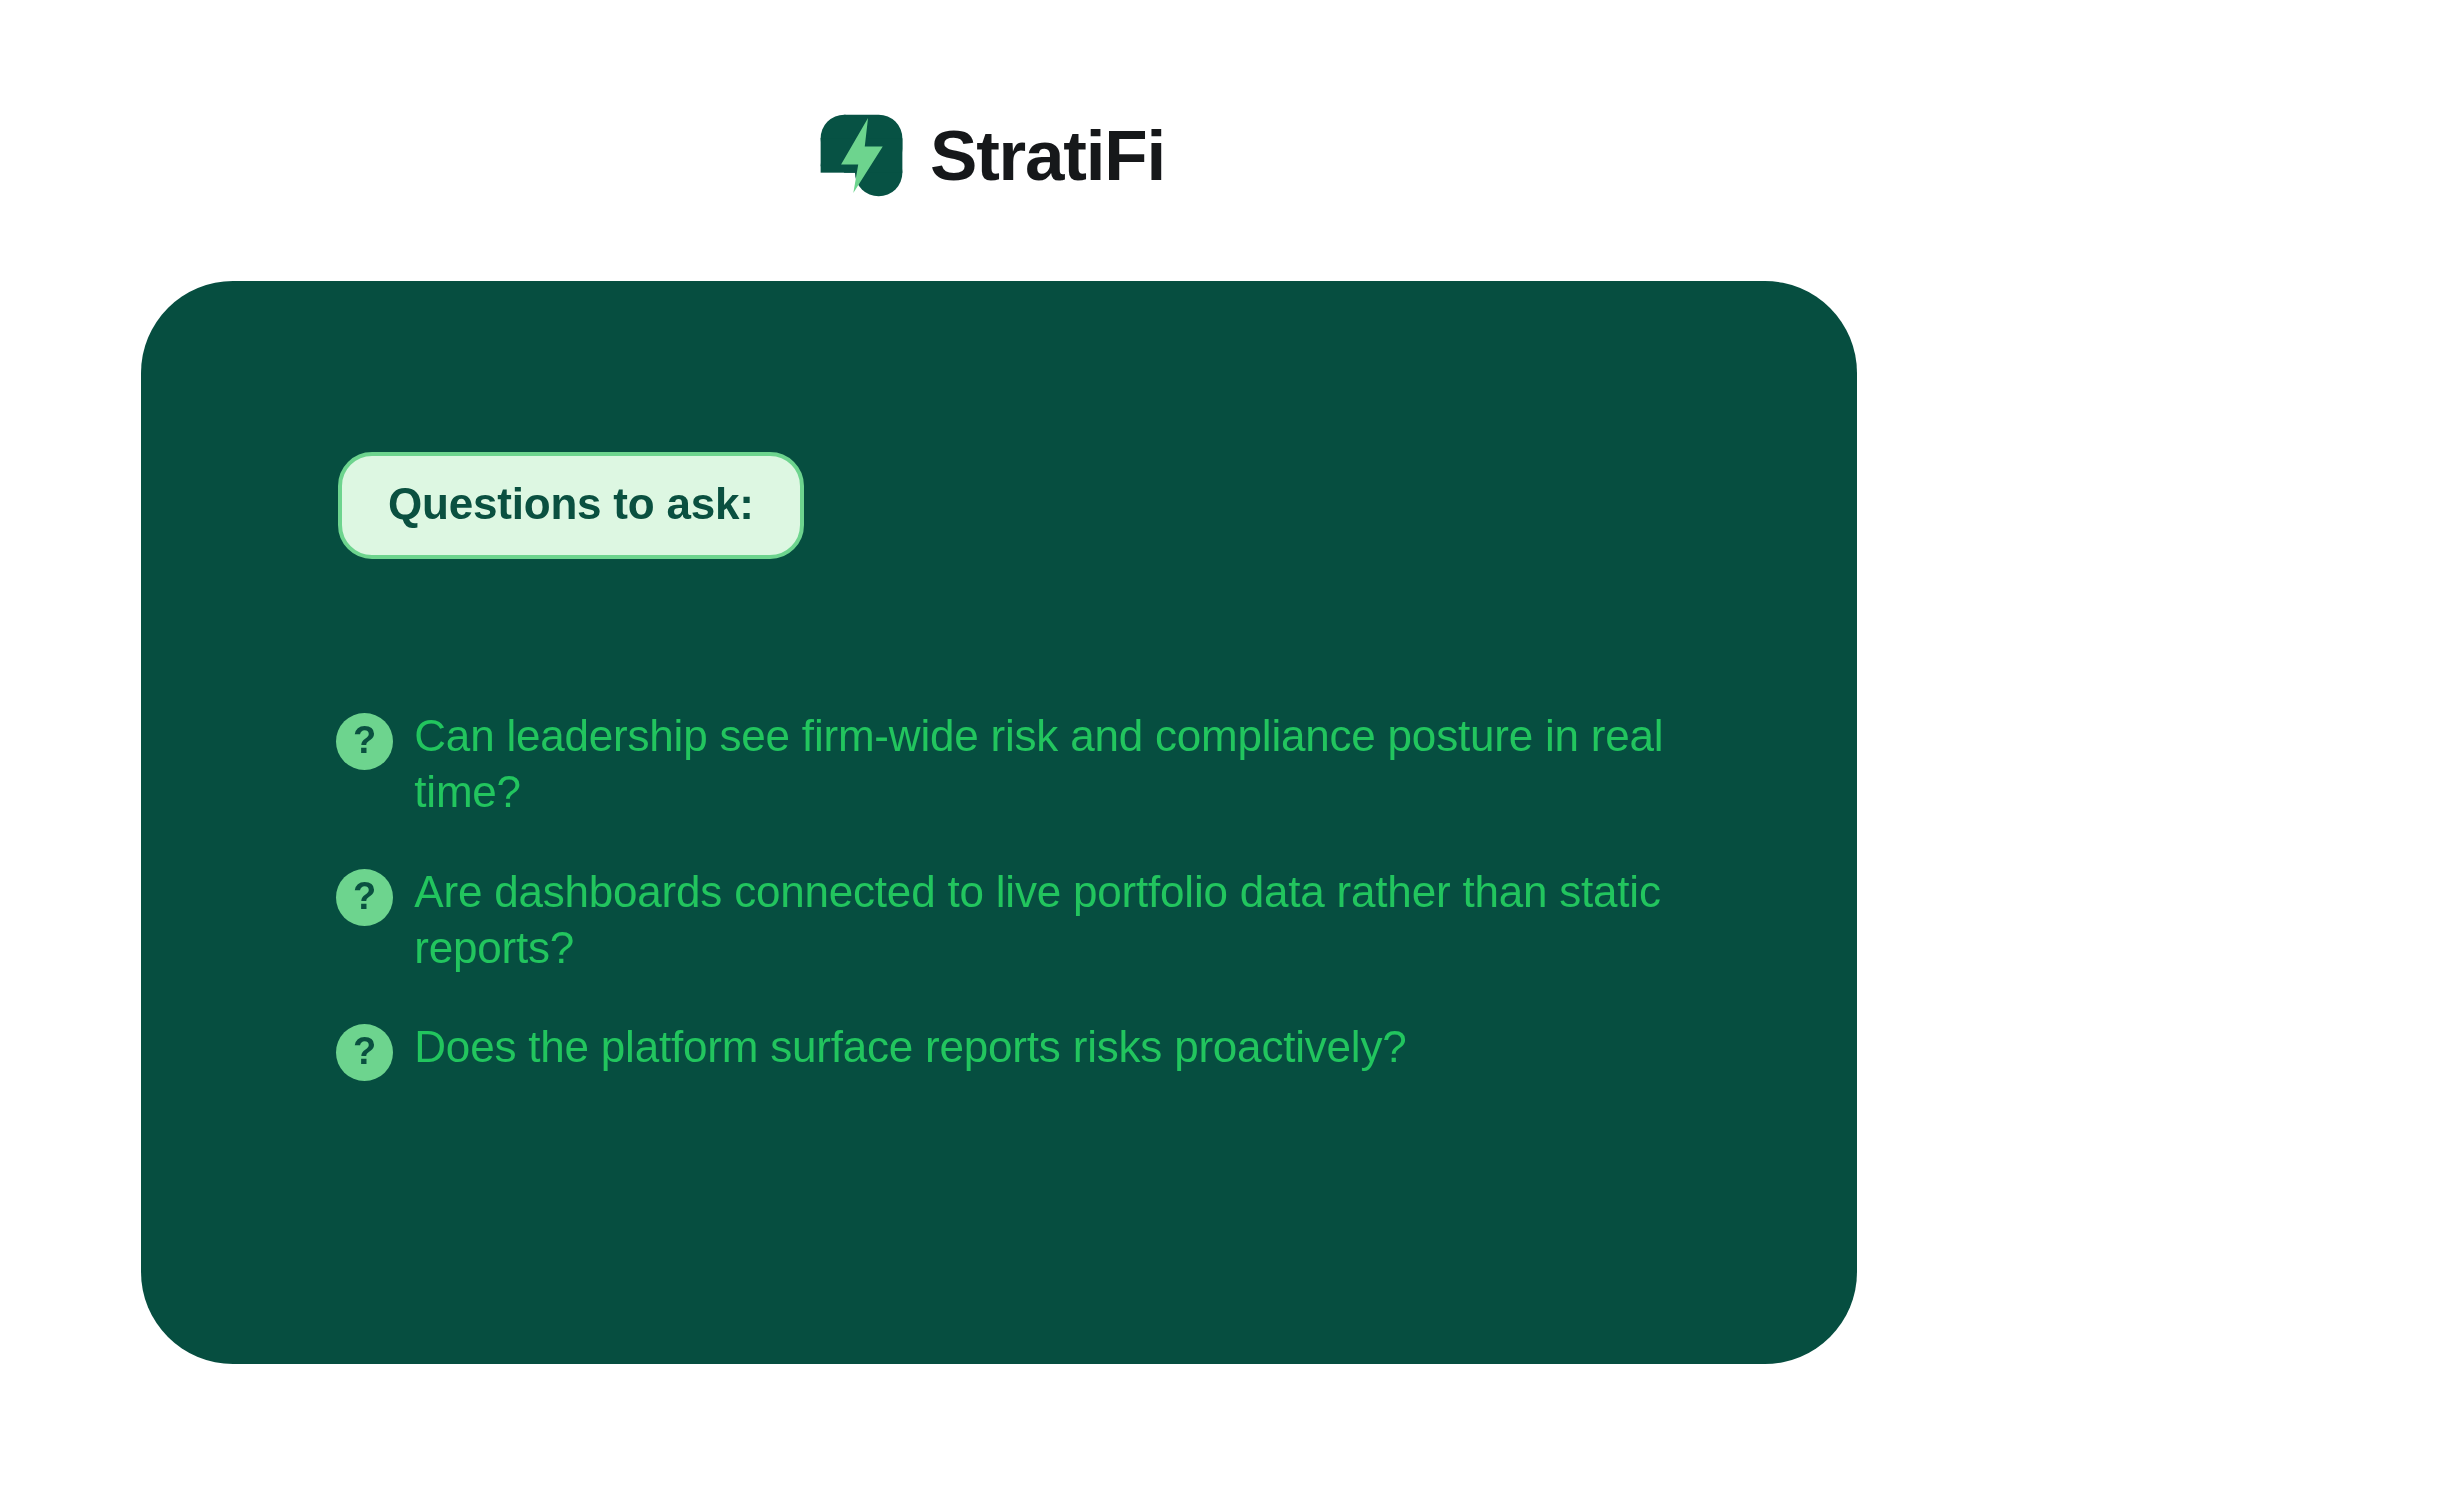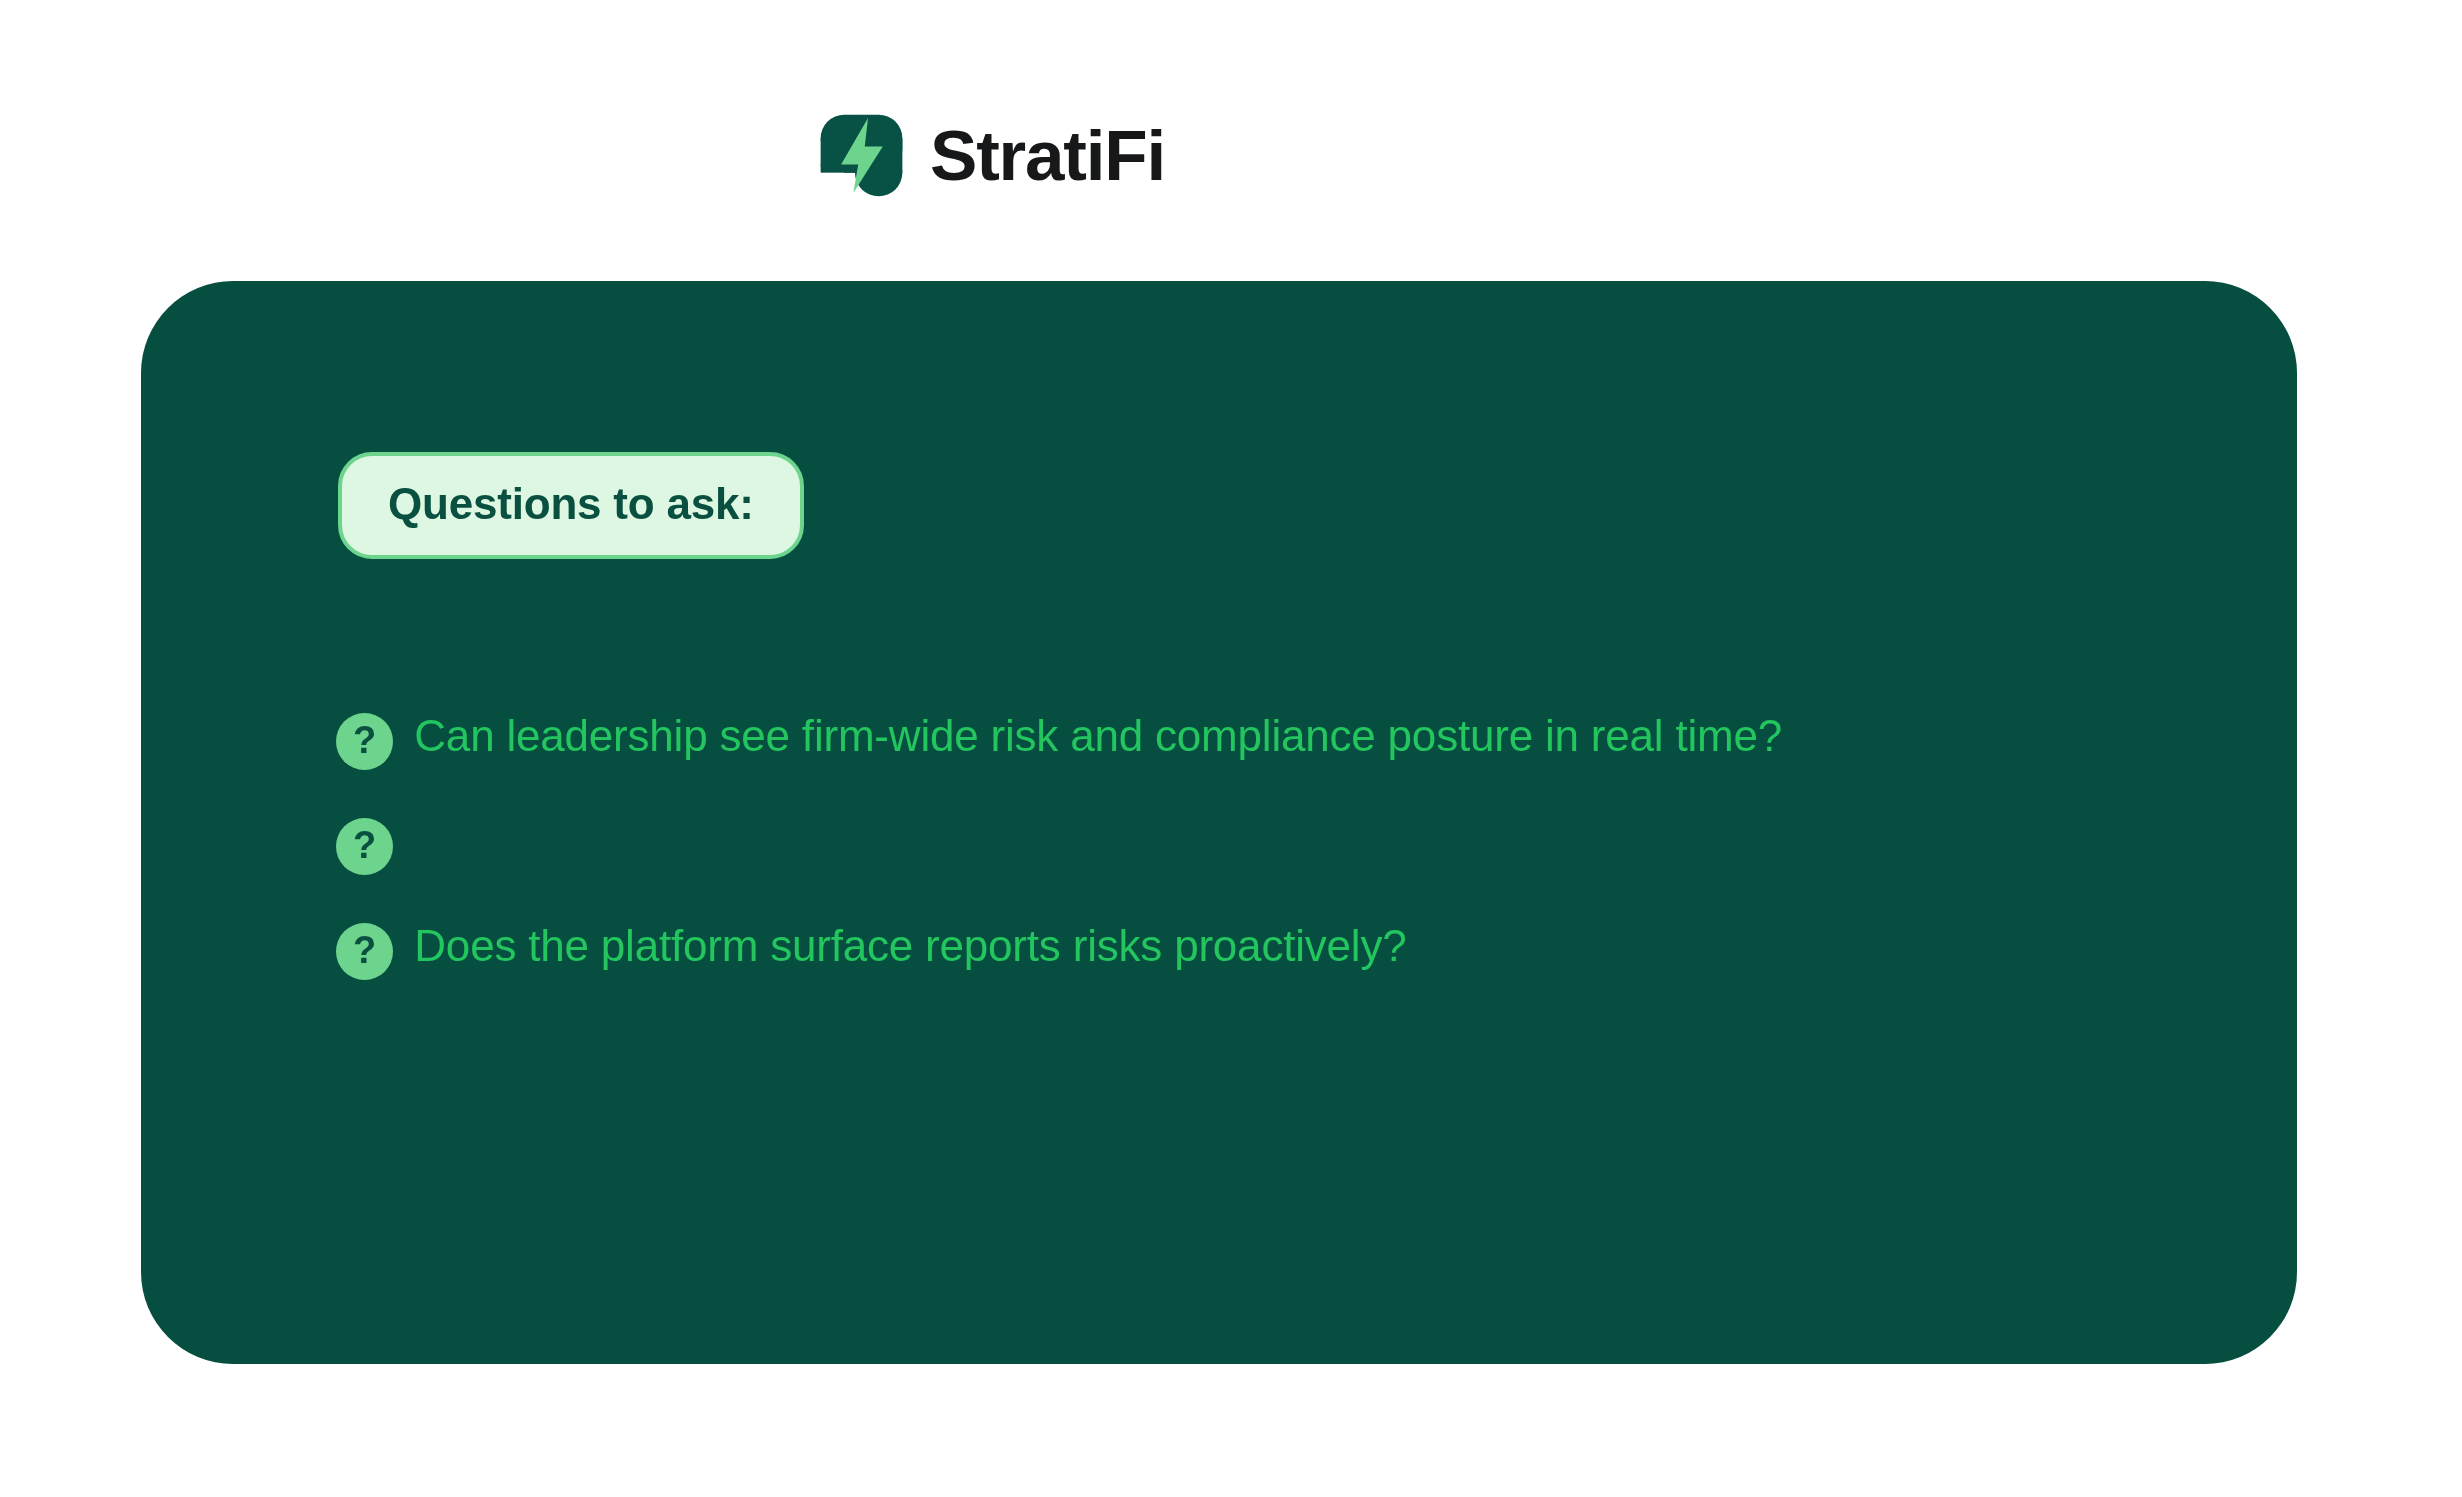--- a/index.html
+++ b/index.html
@@ -40,27 +40,26 @@
     color: #16181a;
     line-height: 1;
     white-space: nowrap;
   }
 
   
   .questions-card {
     position: absolute;
     left: 141px;
     top: 281px;
-    width: 2156px;
+    width: 1716px;
     height: 1083px;
     background: #064e40;
     border-radius: 92px;
     box-sizing: border-box;
     padding: 0;
-    text-align: right;
   }
 
   
   .heading-pill {
     position: absolute;
     left: 197px;
     top: 171px;
     min-width: 0;
     background: #ddf7e2;
     border: 4.1px solid #6dd48e;
@@ -152,20 +151,21 @@
       <div class="question-icon">
         <span class="question-icon-glyph">?</span>
       </div>
       <div class="question-text">Can leadership see firm-wide risk and compliance posture in real time?</div>
     </div>
 
     <div class="question-item">
       <div class="question-icon">
         <span class="question-icon-glyph">?</span>
       </div>
+      <div class="question-text">Are dashboards connected to live portfolio data rather than static reports?</div>
     </div>
 
     <div class="question-item">
       <div class="question-icon">
         <span class="question-icon-glyph">?</span>
       </div>
       <div class="question-text">Does the platform surface reports risks proactively?</div>
     </div>
 
   </div>

